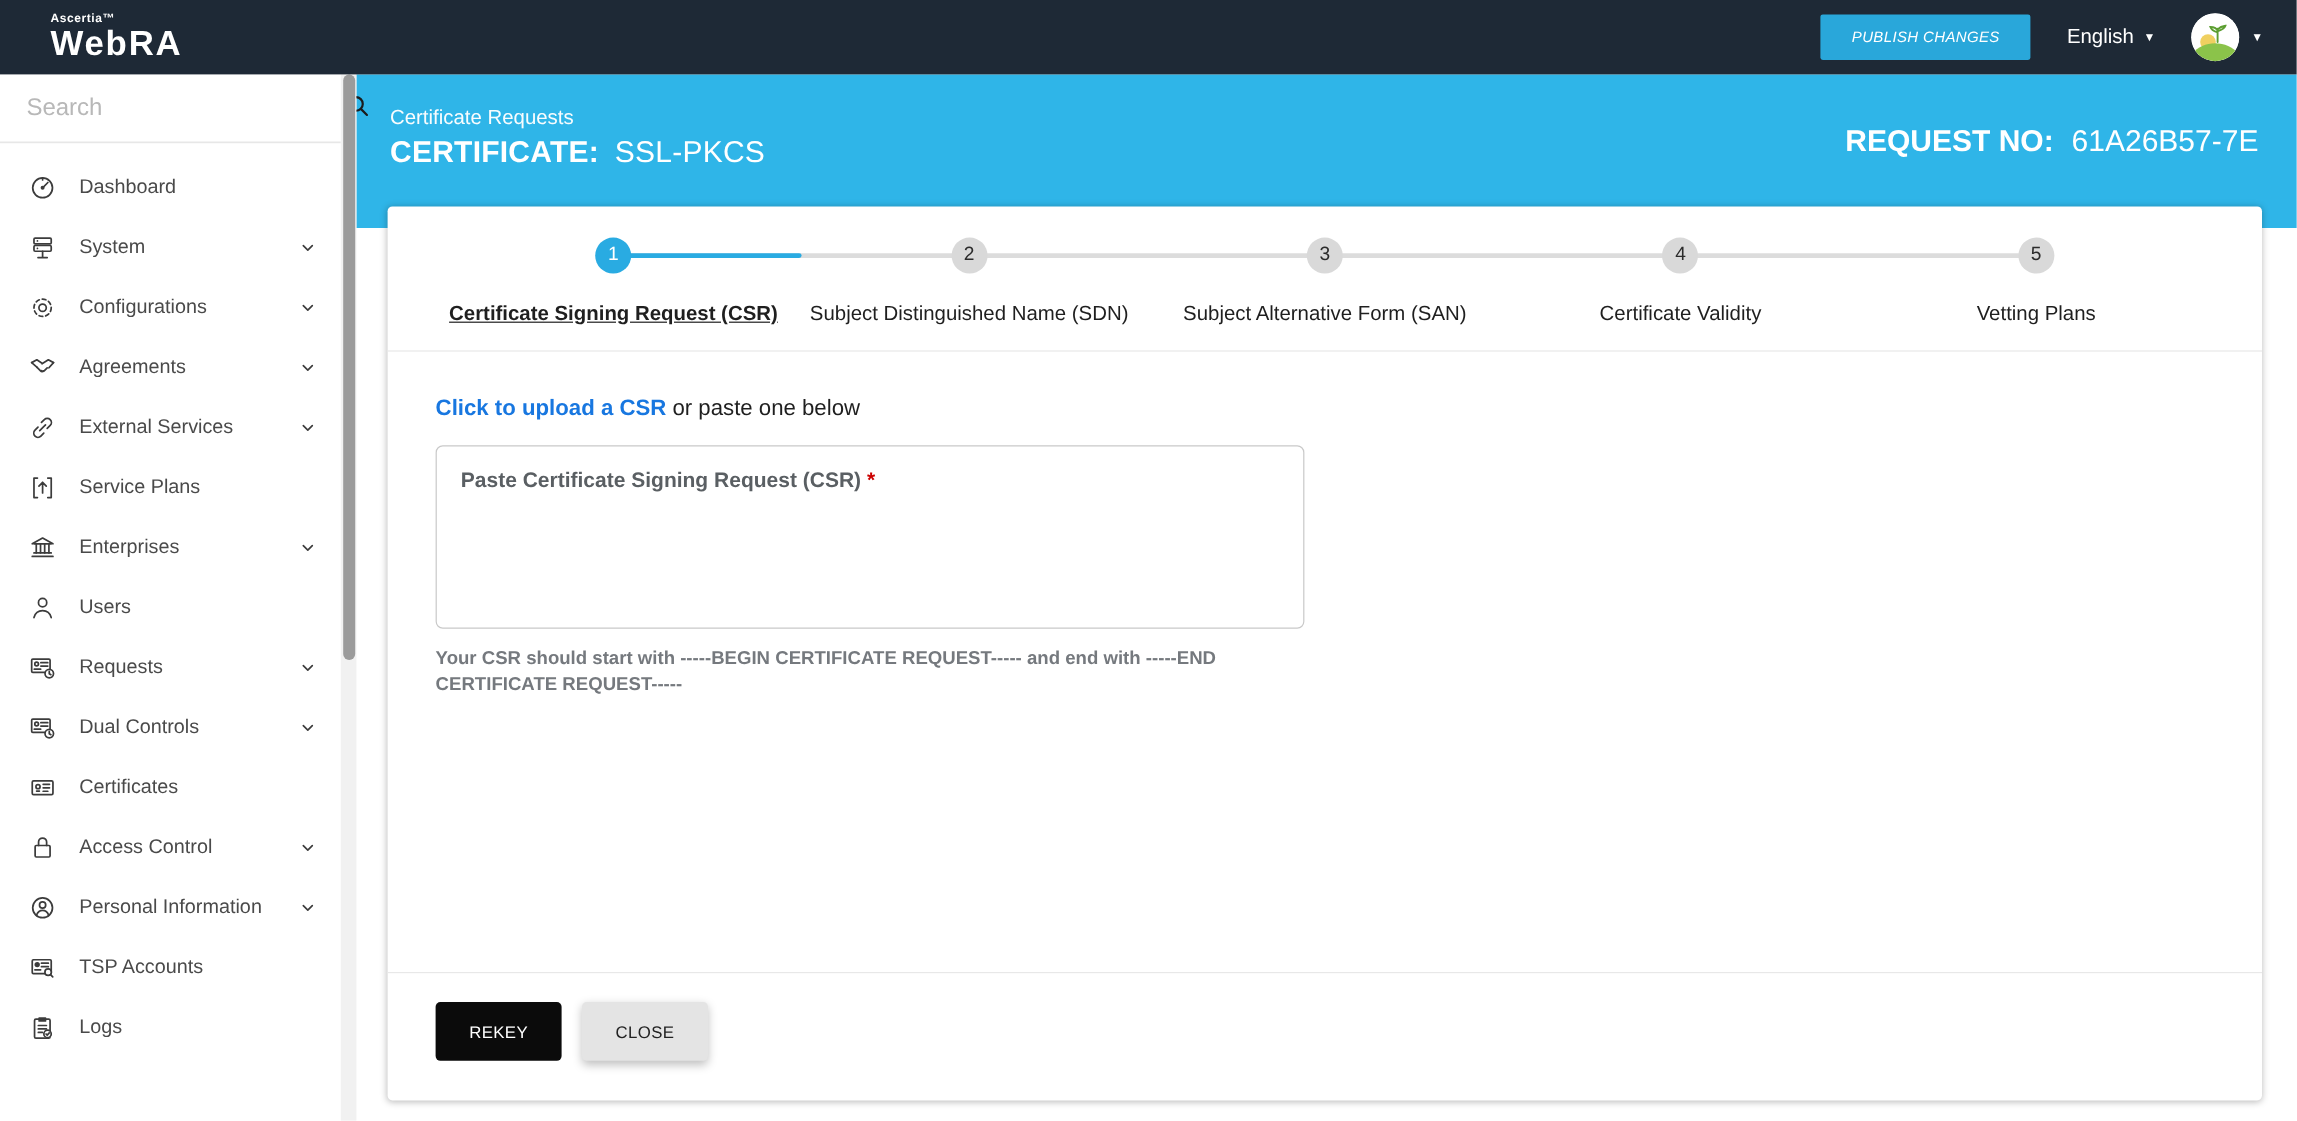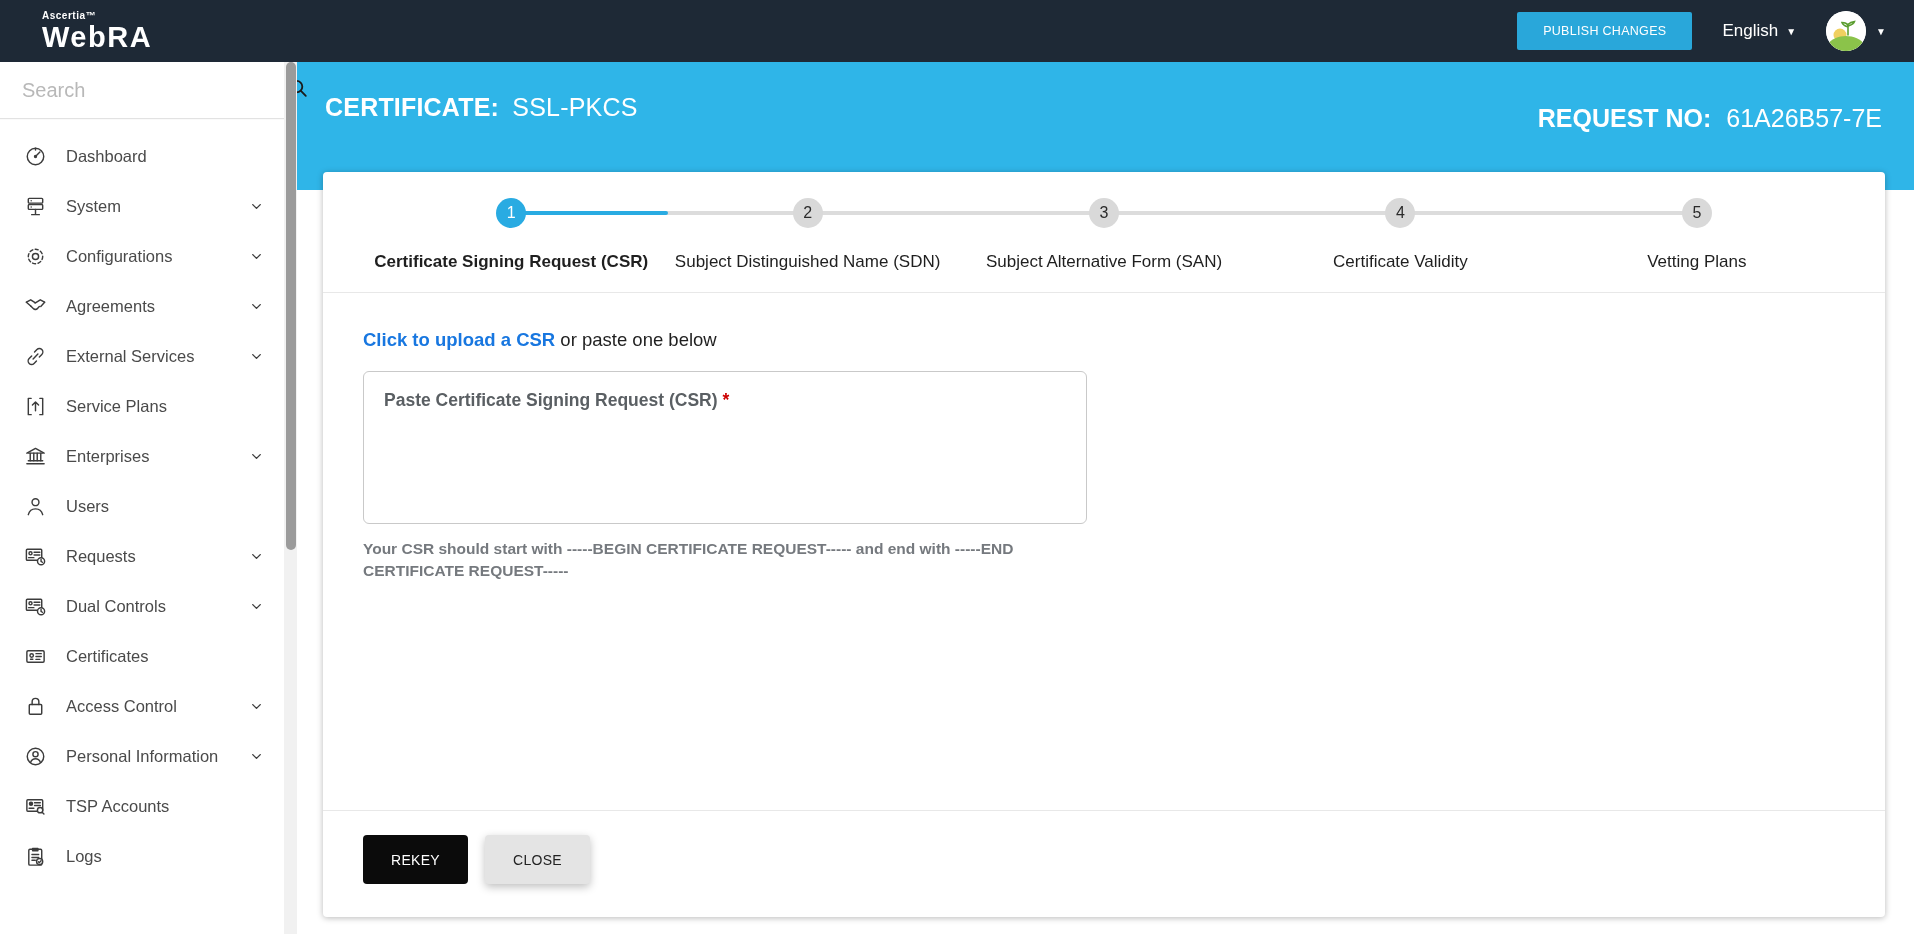--- a/index.html
+++ b/index.html
@@ -9,21 +9,21 @@
 
   
   .topbar { position:absolute; top:0; left:0; width:1914px; height:62px;
             background:#1e2936; display:flex; align-items:center; padding:0 28px 0 42px; z-index:30; }
   .brand { display:flex; flex-direction:column; line-height:1; color:#fff; }
   .brand-small { font-size:10px; letter-spacing:.5px; font-weight:700; margin-bottom:2px; }
   .brand-large { font-size:29px; font-weight:600; letter-spacing:1.5px; }
   .topbar-right { margin-left:auto; display:flex; align-items:center; gap:30px; }
   .publish-btn { background:#29a7da; color:#fff; border:none; height:38px; padding:0 26px;
                  font-size:12.5px; letter-spacing:.3px; border-radius:2px; cursor:pointer;
-                 font-family:inherit; }
+                 font-family:inherit;font-style:italic; }
   .lang { display:flex; align-items:center; gap:8px; color:#fff; font-size:17px; cursor:pointer; }
   .caret { font-size:10px; color:#fff; }
   .avatar-menu { display:flex; align-items:center; gap:10px; cursor:pointer; }
   .avatar { width:40px; height:40px; border-radius:50%; overflow:hidden; background:#fff; }
 
   
   .sidebar { position:absolute; top:62px; left:0; width:284px; bottom:0; background:#fff; z-index:20; }
   .search-row { height:57px; display:flex; align-items:center; padding:0 22px;
                 border-bottom:1px solid #e2e2e2; box-shadow:0 1px 0 rgba(0,0,0,.02); }
   .search-input { flex:1; border:none; outline:none; font-size:20px; color:#555;
@@ -59,21 +59,21 @@
   
   .stepper { position:relative; margin-top:26px; height:92px; }
   .step-track { position:absolute; top:13px; left:10%; right:10%; height:4px; background:#dcdcdc; border-radius:2px; }
   .step-progress { position:absolute; top:13px; left:10%; width:10.6%; height:4px; background:#29abe2; border-radius:2px; }
   .steps { position:relative; display:flex; }
   .step { flex:1; display:flex; flex-direction:column; align-items:center; cursor:pointer; }
   .step-circle { width:30px; height:30px; border-radius:50%; background:#d9d9d9; color:#2b2b2b;
                  display:flex; align-items:center; justify-content:center; font-size:16px; z-index:2; }
   .step.active .step-circle { background:#29abe2; color:#fff; }
   .step-label { margin-top:24px; font-size:17px; color:#1f1f1f; }
-  .step.active .step-label { font-weight:700; }
+  .step.active .step-label { font-weight:700;text-decoration:underline; }
   .card-divider { border:none; border-top:1px solid #e8e8e8; margin:2px -40px 0 -40px; }
 
   
   .upload-row { margin-top:36px; font-size:18.5px; color:#1f1f1f; }
   .upload-link { color:#1877e0; font-weight:700; cursor:pointer; }
   .csr-box { position:relative; margin-top:20px; width:724px; height:153px; }
   .csr-textarea { width:100%; height:100%; border:1px solid #c9c9c9; border-radius:6px; resize:none;
                   font-family:inherit; font-size:16px; padding:18px 20px; color:#333; outline:none; }
   .csr-ph { position:absolute; top:19px; left:21px; font-size:17.5px; font-weight:700; color:#5a5f63;
             pointer-events:none; }
@@ -352,20 +352,21 @@
 
     </div>
   </nav>
 
   <div class="side-scrollbar">
     <div class="thumb"></div>
   </div>
 
   <main class="main">
     <div class="blue-band">
+      <div class="breadcrumb">Certificate Requests</div>
       <div class="page-title">
         <span class="t-label">CERTIFICATE:</span>
         <span class="t-value">SSL-PKCS</span>
       </div>
       <div class="request-no">
         <span class="r-label">REQUEST NO:</span>
         <span class="r-value">61A26B57-7E</span>
       </div>
     </div>
 

